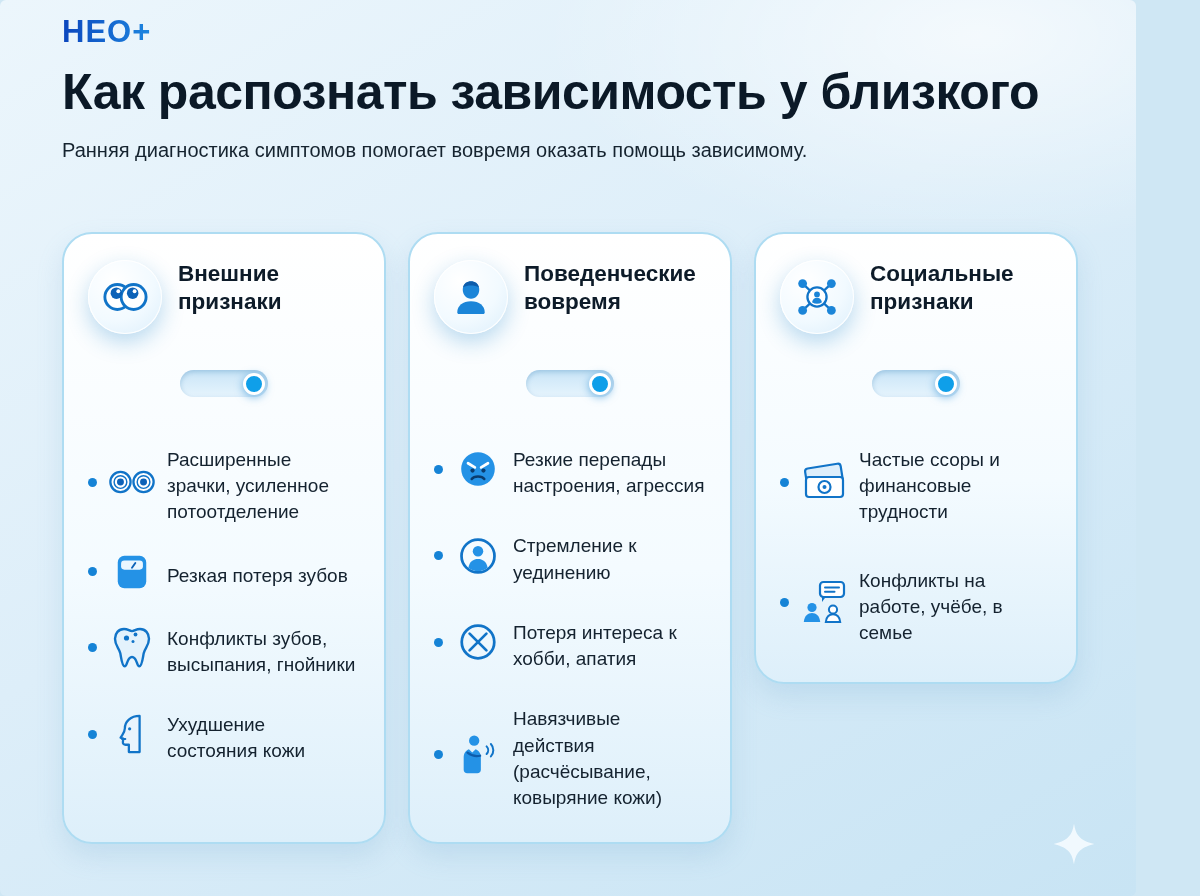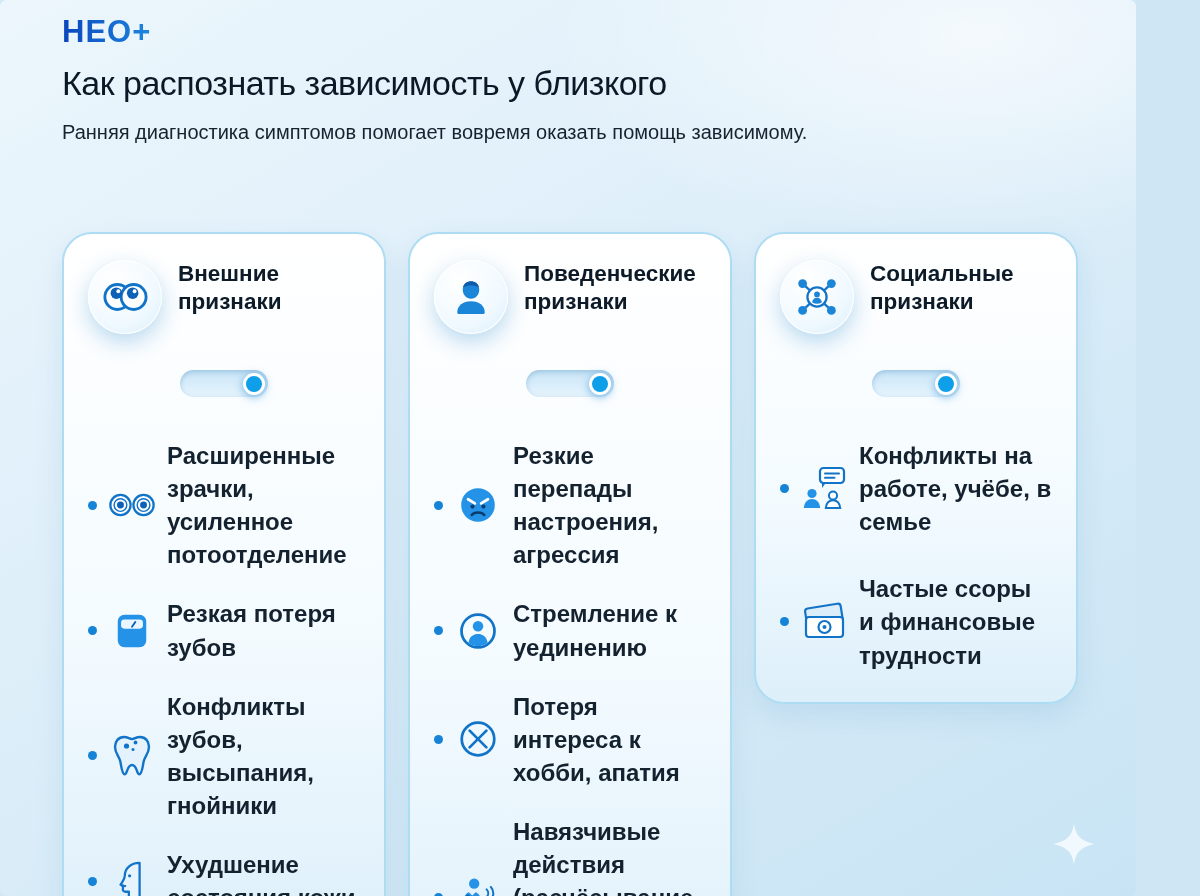--- a/index.html
+++ b/index.html
@@ -21,21 +21,21 @@
   
   .top { position:absolute; left:62px; top:14px; width:1080px; }
   .logo {
     font-size:31px; font-weight:900; letter-spacing:1px;
     background:linear-gradient(90deg,#0b46bd,#1d86e0);
     -webkit-background-clip:text; background-clip:text; color:transparent;
     width:max-content;
   }
   .title {
     margin-top:14px;
-    font-size:34px; font-weight:400; letter-spacing:-.5px;
+    font-size:50px; font-weight:700; letter-spacing:-.5px;
     color:#0b1927; line-height:1.12;
   }
   .subtitle {
     margin-top:16px; max-width:905px;
     font-size:20px; font-weight:400; color:#15232f; line-height:1.4;
   }
 
   
   .cards {
     position:absolute; left:62px; top:232px; right:58px;
@@ -74,21 +74,21 @@
     width:22px; height:22px; border-radius:50%;
     background:#0f9fe9; border:3px solid #ffffff;
     box-shadow:0 2px 9px rgba(18,128,205,.55);
   }
 
   .items { display:flex; flex-direction:column; gap:26px; list-style:none; }
   .card:nth-child(3) .items { gap:34px; }
   .item { display:flex; align-items:center; gap:9px; }
   .bullet { width:9px; height:9px; border-radius:50%; background:#1583d6; flex-shrink:0; }
   .item-icon { width:52px; flex-shrink:0; display:flex; align-items:center; justify-content:center; }
-  .item-text { font-size:24px; font-weight:700; color:#14222f; line-height:1.38; }
+  .item-text { font-size:19px; font-weight:400; color:#14222f; line-height:1.38;margin-top:8px; }
 
   .sparkle { position:absolute; right:40px; bottom:26px; opacity:.95; }
 </style>
 </head>
 <body>
 
 <div class="page">
 
   <header class="top">
     <div class="logo">НЕО+</div>
@@ -174,21 +174,21 @@
 
     <section class="card">
       <div class="card-head">
         <div class="badge">
           <svg width="44" height="44" viewBox="0 0 48 48">
             <path d="M24 7c-5.5 0-9 3.9-9 9.1 0 5.5 3.8 9.7 9 9.7s9-4.2 9-9.7C33 10.9 29.5 7 24 7z" fill="#1b85d8"></path>
             <path d="M15.3 13.6c1-4.4 4.1-6.8 8.7-6.8s7.7 2.4 8.7 6.8c-2.6-1.5-5.6-2.2-8.7-2.2s-6.1.7-8.7 2.2z" fill="#0d5cab"></path>
             <path d="M24 28.5c-8.8 0-15 4.7-15 12.3 0 .9.7 1.7 1.7 1.7h26.6c1 0 1.7-.8 1.7-1.7 0-7.6-6.2-12.3-15-12.3z" fill="#1b85d8"></path>
           </svg>
         </div>
-        <h2 class="card-title">Поведенческие признаки</h2>
+        <h2 class="card-title">Поведенческие вовремя</h2>
       </div>
 
       <div class="toggle">
         <div class="knob"></div>
       </div>
 
       <ul class="items">
         <li class="item">
           <span class="bullet"></span>
           <span class="item-icon">
@@ -265,48 +265,48 @@
       </div>
 
       <div class="toggle">
         <div class="knob"></div>
       </div>
 
       <ul class="items">
         <li class="item">
           <span class="bullet"></span>
           <span class="item-icon">
+            <svg width="50" height="40" viewBox="0 0 50 40">
+              <g transform="rotate(-9 25 14)">
+                <rect x="7" y="4" width="36" height="18" rx="3" fill="#ddeefb" stroke="#1174c8" stroke-width="2.2"></rect>
+              </g>
+              <rect x="7" y="15" width="37" height="20" rx="3" fill="#fff" stroke="#1174c8" stroke-width="2.2"></rect>
+              <circle cx="25.5" cy="25" r="6" fill="none" stroke="#1174c8" stroke-width="2.2"></circle>
+              <circle cx="25.5" cy="25" r="2" fill="#1174c8"></circle>
+            </svg>
+          </span>
+          <span class="item-text">Частые ссоры и финансовые трудности</span>
+        </li>
+
+        <li class="item">
+          <span class="bullet"></span>
+          <span class="item-icon">
             <svg width="48" height="46" viewBox="0 0 48 46">
               <rect x="20" y="2" width="24" height="15" rx="3.5" fill="#fff" stroke="#1174c8" stroke-width="2.2"></rect>
               <path d="M26 16.5l-4 5.5v-5.5z" fill="#1174c8"></path>
               <line x1="25" y1="7.5" x2="39" y2="7.5" stroke="#1174c8" stroke-width="2" stroke-linecap="round"></line>
               <line x1="25" y1="11.8" x2="34.5" y2="11.8" stroke="#1174c8" stroke-width="2" stroke-linecap="round"></line>
               <circle cx="12" cy="27.5" r="4.6" fill="#2492e6"></circle>
               <path d="M3.8 42c.6-6.2 4.1-8.9 8.2-8.9s7.6 2.7 8.2 8.9z" fill="#2492e6"></path>
               <circle cx="33" cy="29.5" r="4.1" fill="#fff" stroke="#1174c8" stroke-width="2"></circle>
               <path d="M25.8 42c.6-5.4 3.7-7.7 7.2-7.7s6.6 2.3 7.2 7.7z" fill="#fff" stroke="#1174c8" stroke-width="2"></path>
             </svg>
           </span>
           <span class="item-text">Конфликты на работе, учёбе, в семье</span>
         </li>
-
-        <li class="item">
-          <span class="bullet"></span>
-          <span class="item-icon">
-            <svg width="50" height="40" viewBox="0 0 50 40">
-              <g transform="rotate(-9 25 14)">
-                <rect x="7" y="4" width="36" height="18" rx="3" fill="#ddeefb" stroke="#1174c8" stroke-width="2.2"></rect>
-              </g>
-              <rect x="7" y="15" width="37" height="20" rx="3" fill="#fff" stroke="#1174c8" stroke-width="2.2"></rect>
-              <circle cx="25.5" cy="25" r="6" fill="none" stroke="#1174c8" stroke-width="2.2"></circle>
-              <circle cx="25.5" cy="25" r="2" fill="#1174c8"></circle>
-            </svg>
-          </span>
-          <span class="item-text">Частые ссоры и финансовые трудности</span>
-        </li>
       </ul>
     </section>
 
   </main>
 
   <div class="sparkle">
     <svg width="44" height="44" viewBox="0 0 40 40">
       <path d="M20 1.5c1.6 9.3 4.2 15 18.5 18.5C24.2 23.5 21.6 29.2 20 38.5 18.4 29.2 15.8 23.5 1.5 20 15.8 16.5 18.4 10.8 20 1.5z" fill="#f4fbff"></path>
     </svg>
   </div>

